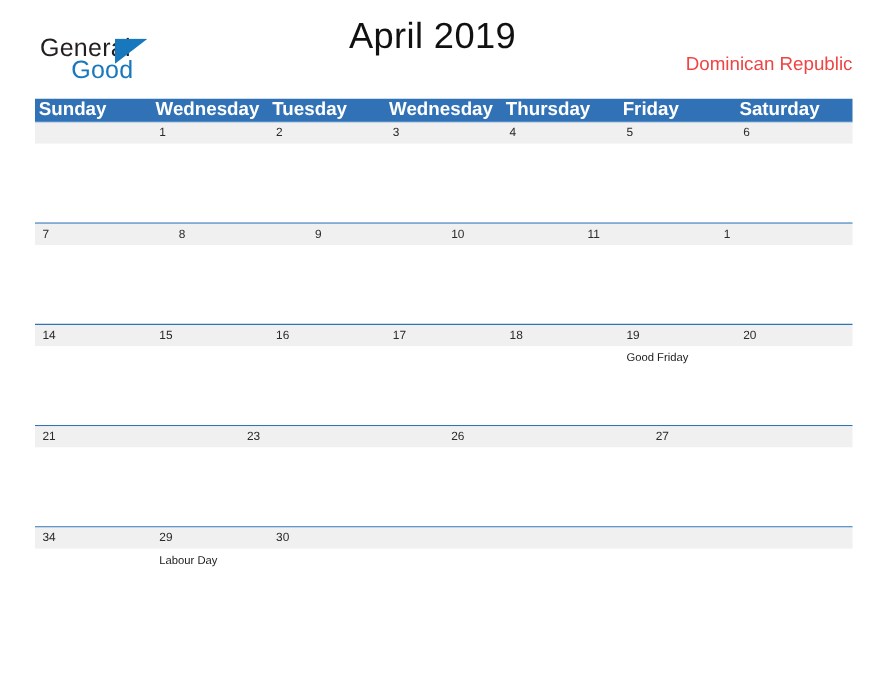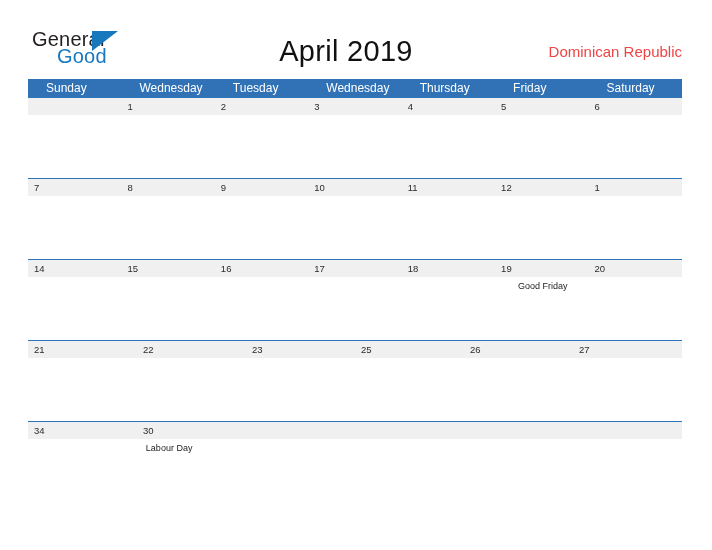--- a/index.html
+++ b/index.html
@@ -62,21 +62,21 @@
     position: absolute;
     left: 60px;
     top: 3px;
     width: 26px;
     height: 20px;
   }
 
   .month-title {
     position: absolute;
     left: 0;
-    top: 35px;
+    top: 13px;
     width: 692px;
     text-align: center;
     font-size: 29px;
     color: #111111;
     letter-spacing: 0.3px;
   }
 
   .country-label {
     position: absolute;
     right: 30px;
@@ -96,26 +96,27 @@
 
   .dow-row {
     display: flex;
     width: 100%;
     height: 18px;
     background: #3072b5;
   }
   .dow-cell {
     flex: 1 1 0;
     color: #ffffff;
-    font-size: 12px;
+    font-size: 15px;
     line-height: 18px;
-    padding-left: 18px;
+    padding-left: 3px;
     box-sizing: border-box;
     white-space: nowrap;
     overflow: hidden;
+    font-weight: bold;
   }
 
   .week-row {
     width: 100%;
     height: 81px;
     border-top: 1.5px solid #2e74b8;
     box-sizing: border-box;
     position: relative;
   }
   .week-row:first-of-type {
@@ -135,21 +136,20 @@
     color: #2b2b2b;
     padding-left: 6px;
     box-sizing: border-box;
   }
 
   .event-strip {
     display: flex;
     width: 100%;
     height: 62px;
     background: #ffffff;
-    text-align: center;
   }
   .event-cell {
     flex: 1 1 0;
     padding: 3px 4px 0 6px;
     box-sizing: border-box;
     font-size: 9px;
     line-height: 12px;
     color: #1c1c1c;
   }
   .event-text {
@@ -227,21 +227,20 @@
       </div>
     </div>
 
     <div class="week-row">
       <div class="date-strip">
         <div class="date-cell">7</div>
         <div class="date-cell">8</div>
         <div class="date-cell">9</div>
         <div class="date-cell">10</div>
         <div class="date-cell">11</div>
-        <div class="date-cell">12</div>
         <div class="date-cell">1</div>
       </div>
       <div class="event-strip">
         <div class="event-cell">
             <span class="event-text"></span>
           </div>
         <div class="event-cell">
             <span class="event-text"></span>
           </div>
         <div class="event-cell">
@@ -293,23 +292,21 @@
           </div>
         <div class="event-cell">
             <span class="event-text"></span>
           </div>
       </div>
     </div>
 
     <div class="week-row">
       <div class="date-strip">
         <div class="date-cell">21</div>
-        <div class="date-cell">22</div>
         <div class="date-cell">23</div>
-        <div class="date-cell">25</div>
         <div class="date-cell">26</div>
         <div class="date-cell">27</div>
       </div>
       <div class="event-strip">
         <div class="event-cell">
             <span class="event-text"></span>
           </div>
         <div class="event-cell">
             <span class="event-text"></span>
           </div>
@@ -327,20 +324,21 @@
           </div>
         <div class="event-cell">
             <span class="event-text"></span>
           </div>
       </div>
     </div>
 
     <div class="week-row">
       <div class="date-strip">
         <div class="date-cell">34</div>
+        <div class="date-cell">29</div>
         <div class="date-cell">30</div>
         <div class="date-cell"></div>
         <div class="date-cell"></div>
         <div class="date-cell"></div>
         <div class="date-cell"></div>
       </div>
       <div class="event-strip">
         <div class="event-cell">
             <span class="event-text"></span>
           </div>

